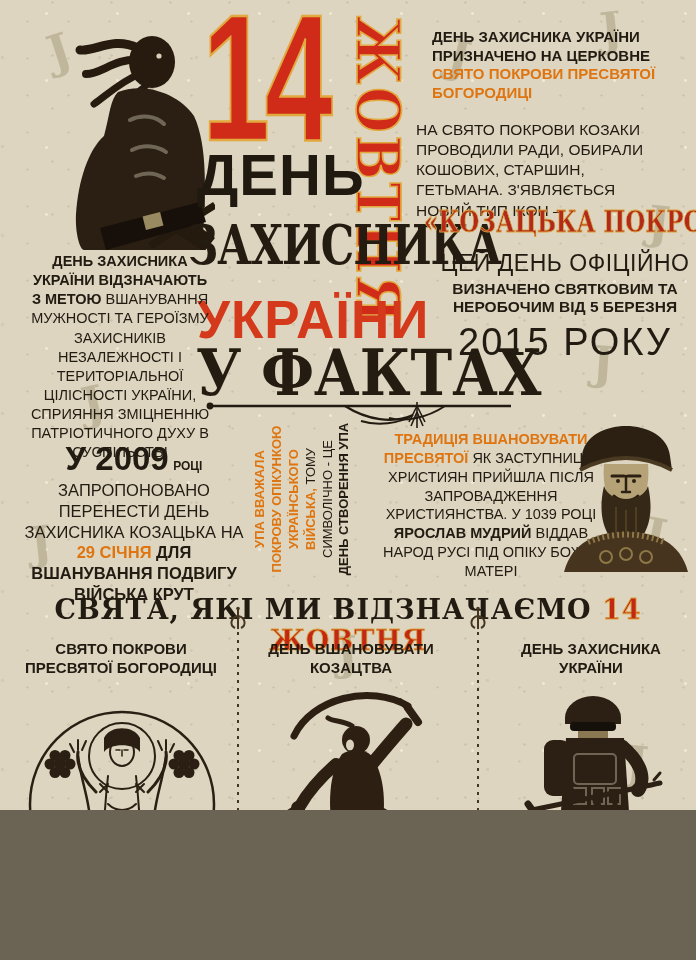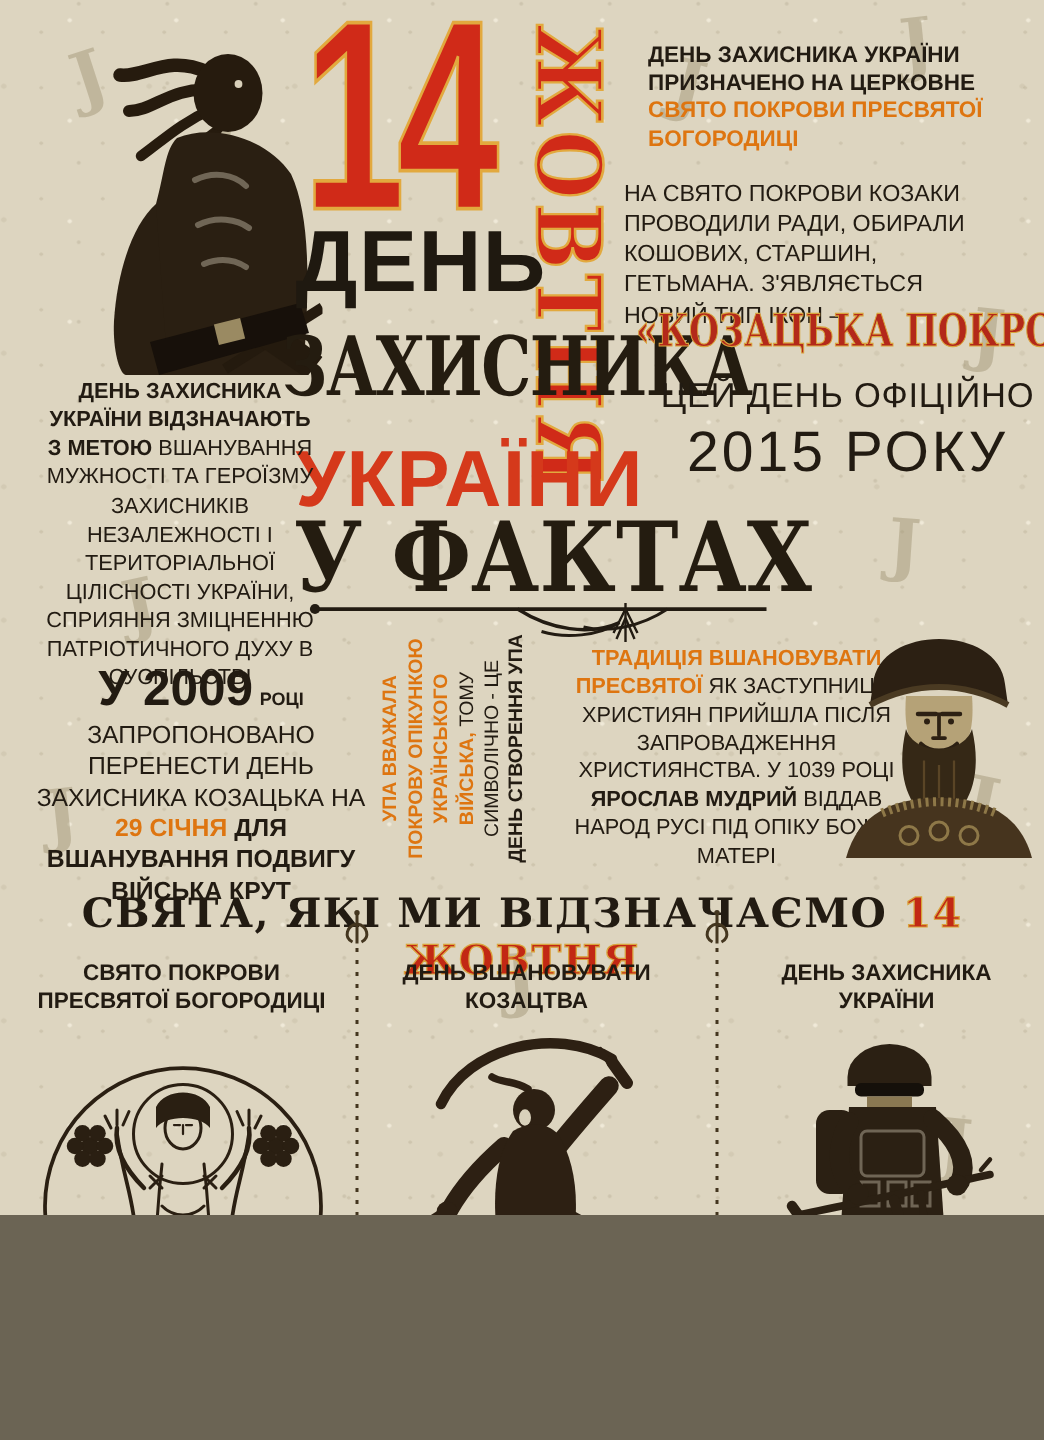--- a/index.html
+++ b/index.html
@@ -151,20 +151,21 @@
   </svg>
 
   <div class="church">
     <span class="ink">ДЕНЬ ЗАХИСНИКА УКРАЇНИ ПРИЗНАЧЕНО НА ЦЕРКОВНЕ</span>
     <span class="org">СВЯТО ПОКРОВИ ПРЕСВЯТОЇ БОГОРОДИЦІ</span>
   </div>
   <div class="pokrova">НА СВЯТО ПОКРОВИ КОЗАКИ ПРОВОДИЛИ РАДИ, ОБИРАЛИ КОШОВИХ, СТАРШИН, ГЕТЬМАНА. З'ЯВЛЯЄТЬСЯ НОВИЙ ТИП ІКОН –</div>
   <div class="icon-name">«КОЗАЦЬКА ПОКРОВА»</div>
   <div class="official">
     <div class="o1">ЦЕЙ ДЕНЬ ОФІЦІЙНО</div>
+    <div class="o2">ВИЗНАЧЕНО СВЯТКОВИМ ТА НЕРОБОЧИМ ВІД 5 БЕРЕЗНЯ</div>
     <div class="o3">2015 РОКУ</div>
   </div>
 
   <div class="mission">
     <span class="b">ДЕНЬ ЗАХИСНИКА УКРАЇНИ ВІДЗНАЧАЮТЬ З МЕТОЮ</span>
     <span>ВШАНУВАННЯ МУЖНОСТІ ТА ГЕРОЇЗМУ ЗАХИСНИКІВ НЕЗАЛЕЖНОСТІ І ТЕРИТОРІАЛЬНОЇ ЦІЛІСНОСТІ УКРАЇНИ, СПРИЯННЯ ЗМІЦНЕННЮ ПАТРІОТИЧНОГО ДУХУ В СУСПІЛЬСТВІ</span>
   </div>
 
   <div class="y2009">
     <div>

